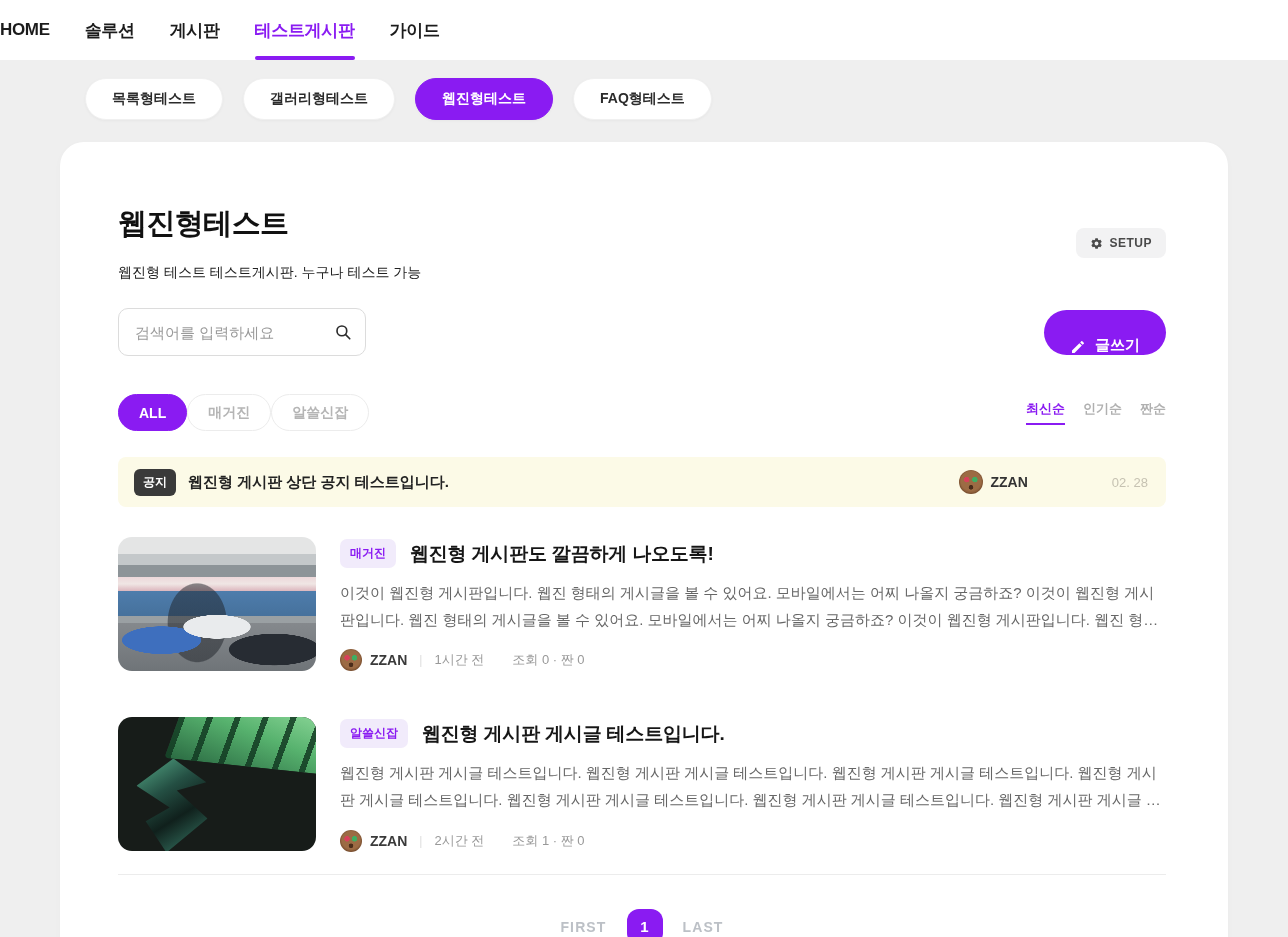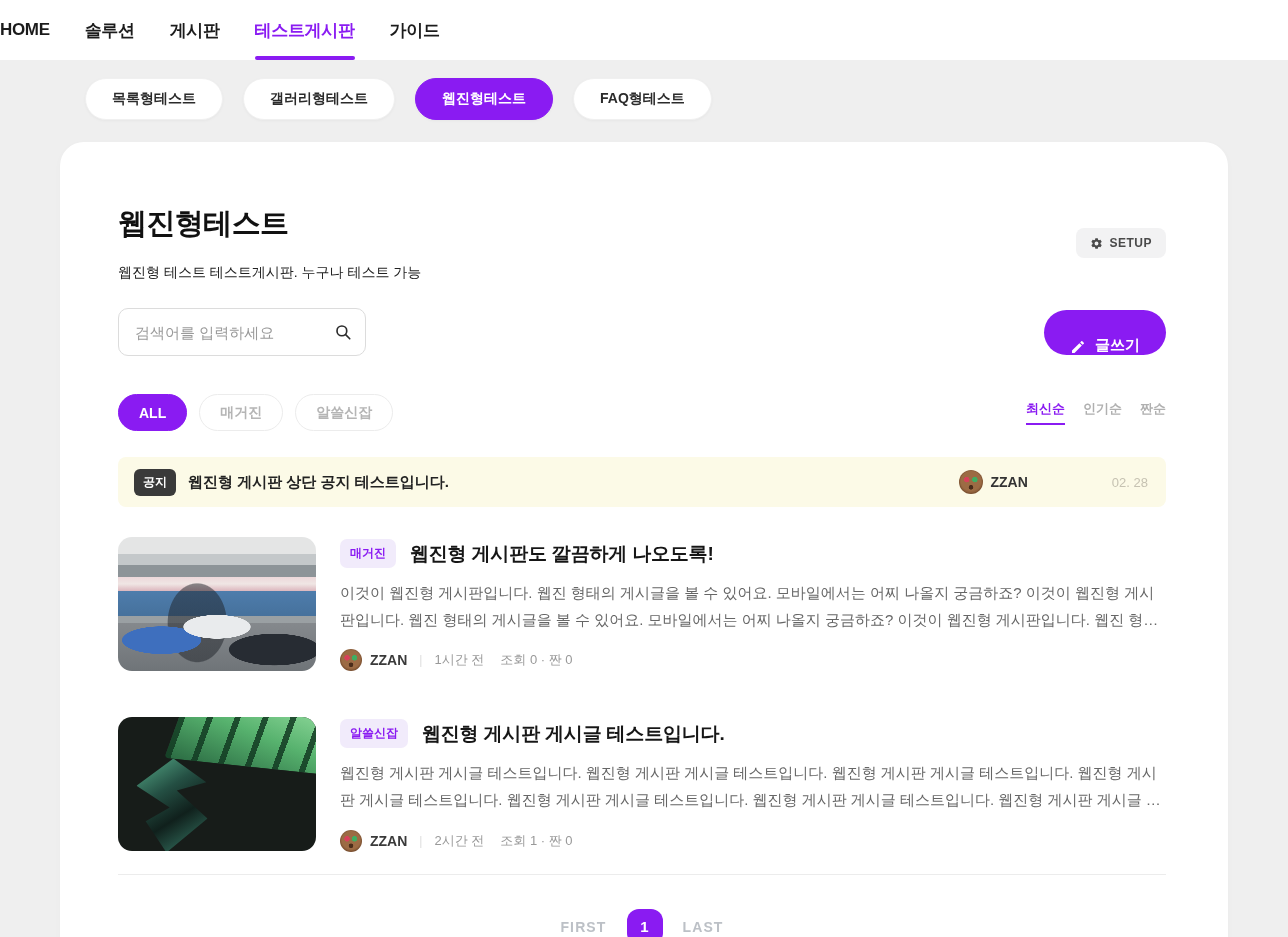--- a/index.html
+++ b/index.html
@@ -38,21 +38,21 @@
     display:flex; align-items:center; padding:0 14px 0 16px; background:#fff; }
   .search-box input { border:none; outline:none; flex:1; font-size:15px; color:#333;
     font-family:inherit; background:transparent; }
   .search-box input::placeholder { color:#9a9a9a; }
   .search-icon { cursor:pointer; display:flex; }
   .write-btn { height:45px; padding:0 26px; border:none; border-radius:23px; background:#8A1BF2;
     color:#fff; display:flex; align-items:flex-end; gap:9px; font-size:15px; font-weight:800;
     cursor:pointer; font-family:inherit; }
   
   .filter-row { margin-top:38px; display:flex; justify-content:space-between; align-items:center; }
-  .filter-pills { display:flex; gap:12px; }
+  .filter-pills { display:flex; gap:0; }
   .filter-pill { height:37px; padding:0 20px; border-radius:19px; display:flex; align-items:center;
     font-size:14px; font-weight:700; color:#b5b5b5; background:#fff; border:1px solid #ececec; cursor:pointer; }
   .filter-pill.active { background:#8A1BF2; border-color:#8A1BF2; color:#fff; }
   .sorts { display:flex; gap:18px; align-items:center; }
   .sort { font-size:13px; font-weight:700; color:#b0b0b0; padding-bottom:5px;
     border-bottom:2px solid transparent; cursor:pointer; }
   .sort.active { color:#8A1BF2; border-bottom-color:#8A1BF2; }
   
   .notice { margin-top:26px; height:50px; background:#FCFAE7; border-radius:8px;
     display:flex; align-items:center; padding:0 18px 0 16px; cursor:pointer; }
@@ -97,21 +97,21 @@
   .post-title-row { display:flex; align-items:center; gap:14px; }
   .cat-badge { background:#F1EBFB; color:#8A1BF2; font-size:12px; font-weight:800;
     padding:6px 10px; border-radius:7px; flex-shrink:0; }
   .post-title { font-size:19px; font-weight:800; color:#161616; letter-spacing:-0.01em;
     white-space:nowrap; overflow:hidden; text-overflow:ellipsis; }
   .post-body { margin-top:12px; font-size:15px; color:#666; line-height:1.78;
     display:-webkit-box; -webkit-line-clamp:2; -webkit-box-orient:vertical; overflow:hidden; }
   .post-meta { margin-top:16px; display:flex; align-items:center; font-size:13px; color:#999; }
   .meta-name { font-size:14px; font-weight:800; color:#3a3a3a; margin-left:8px; }
   .meta-sep { color:#ddd; margin:0 12px; font-size:12px; }
-  .meta-stats { margin-left:16px; }
+  .meta-stats { margin-left:28px; }
   
   .list-end { margin-top:22px; border-top:1px solid #ececec; }
   .pagination { margin-top:34px; display:flex; justify-content:center; align-items:center; gap:20px; }
   .page-link { font-size:14px; font-weight:800; color:#bcc0c6; letter-spacing:.08em; cursor:pointer; }
   .page-current { width:36px; height:36px; border-radius:12px; background:#8A1BF2; color:#fff;
     font-size:15px; font-weight:800; display:flex; align-items:center; justify-content:center; cursor:pointer; }
 </style>
 </head>
 <body>
 

